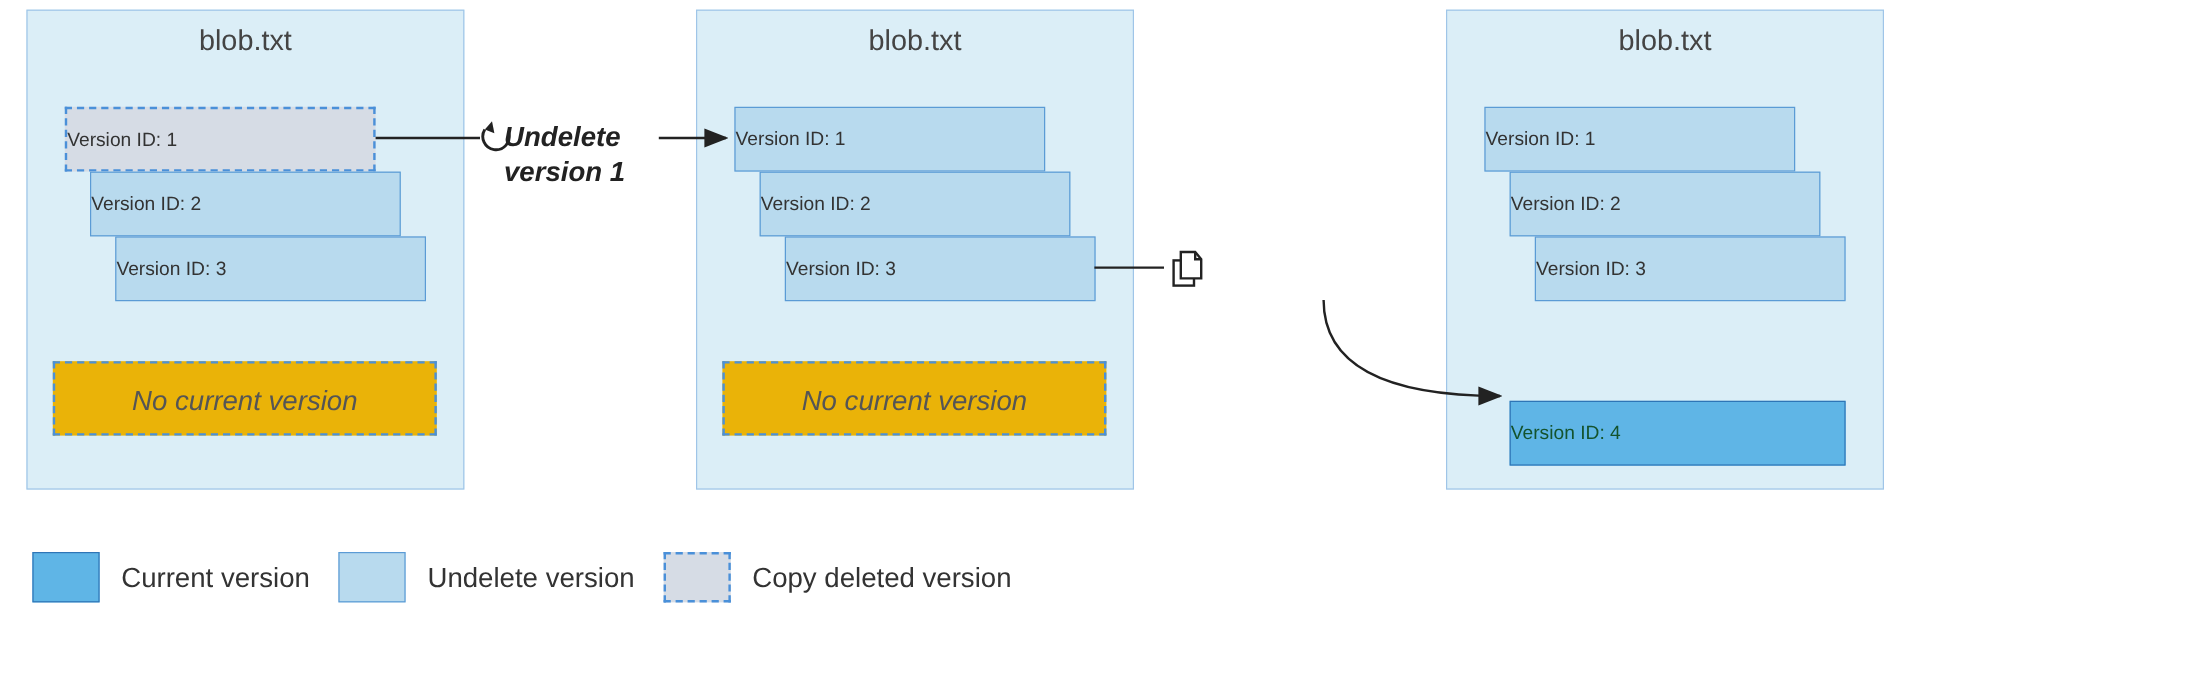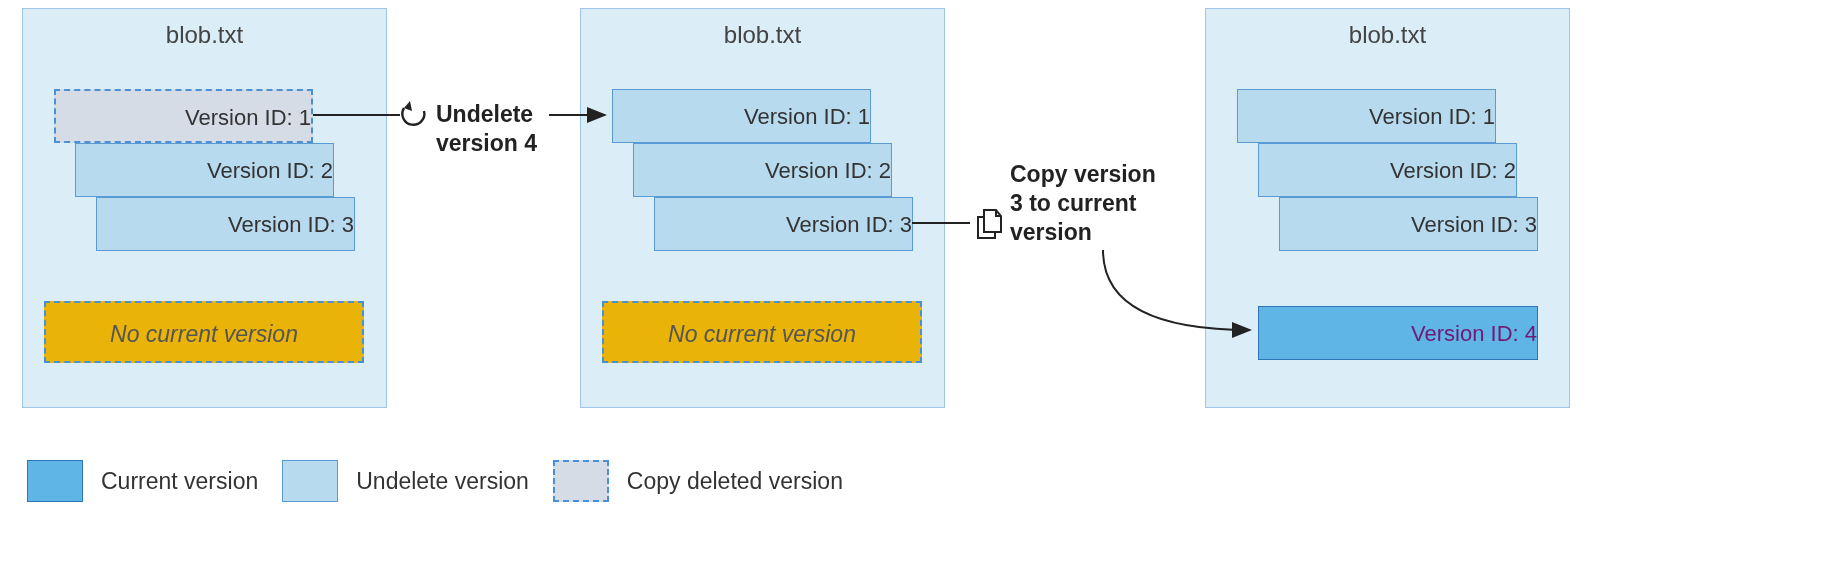--- a/index.html
+++ b/index.html
@@ -30,34 +30,34 @@
       padding: 12px 0 8px 0;
       font-size: 24px;
       color: #444;
     }
     .version-box {
       position: absolute;
       width: 259px;
       height: 54px;
       background: #b8daee;
       border: 1px solid #5b9bd5;
-      text-align: right;
+      text-align: left;
       line-height: 54px;
-      font-size: 22px;
+      font-size: 16px;
       color: #333;
-      padding-left: 20px;
     }
     .soft-deleted {
       background: #d6dce5;
       border: 2px dashed #4a90d9;
     }
     .current-version {
       background: #5fb5e6;
       border: 1px solid #2e75b6;
-      color: #701a75;
+      color: #14532d;
+      margin-top: 28px;
     }
     .no-current {
       position: absolute;
       width: 320px;
       height: 62px;
       border: 2px dashed #4a90d9;
       background: #eab308;
       text-align: center;
       line-height: 62px;
       font-style: italic;
@@ -115,30 +115,25 @@
   </div>
 
   <div class="blob-panel" style="left:1205px; top:8px;">
     <div class="blob-title">blob.txt</div>
     <div class="version-box" style="left:31px; top:80px;">Version ID: 1</div>
     <div class="version-box" style="left:52px; top:134px;">Version ID: 2</div>
     <div class="version-box" style="left:73px; top:188px;">Version ID: 3</div>
     <div class="version-box current-version" style="left:52px; top:297px; width:280px;">Version ID: 4</div>
   </div>
 
-  <div class="action-label" style="left:436px; top:100px;">
+  <div class="action-label" style="left:420px; top:100px;font-style:italic;">
     <span>Undelete</span><br>
-    <span>version 4</span>
+    <span>version 1</span>
   </div>
 
-  <div class="action-label" style="left:1010px; top:160px;">
-    <span>Copy version</span><br>
-    <span>3 to current</span><br>
-    <span>version</span>
-  </div>
 
   <svg class="overlay">
     <defs>
       <marker id="arrowhead" markerWidth="10" markerHeight="8" refX="9" refY="4" orient="auto">
         <polygon points="0 0, 10 4, 0 8" fill="#222"></polygon>
       </marker>
     </defs>
 
     <line x1="313" y1="115" x2="400" y2="115" stroke="#222" stroke-width="2"></line>
 

